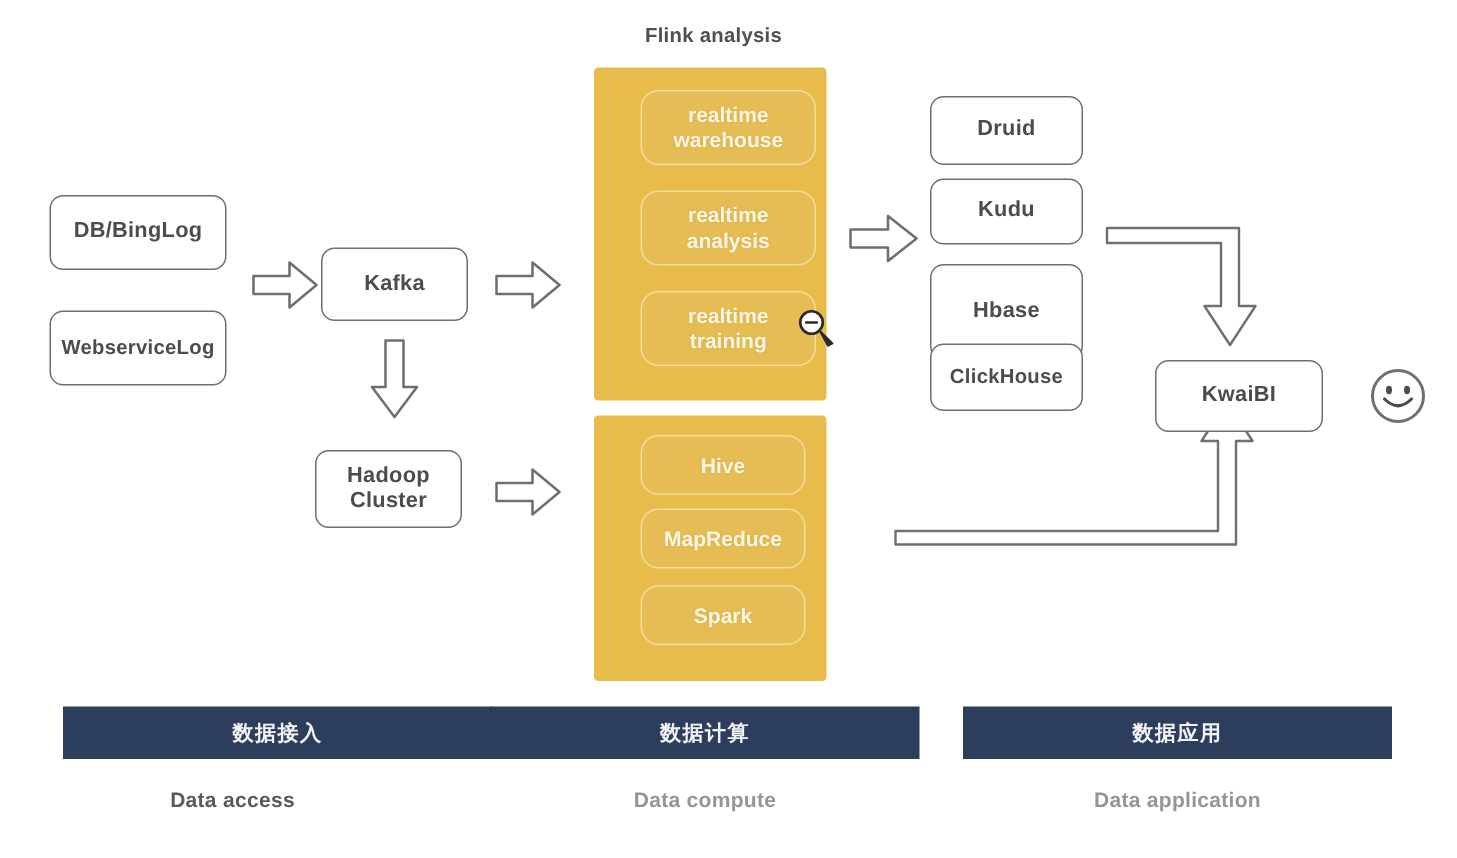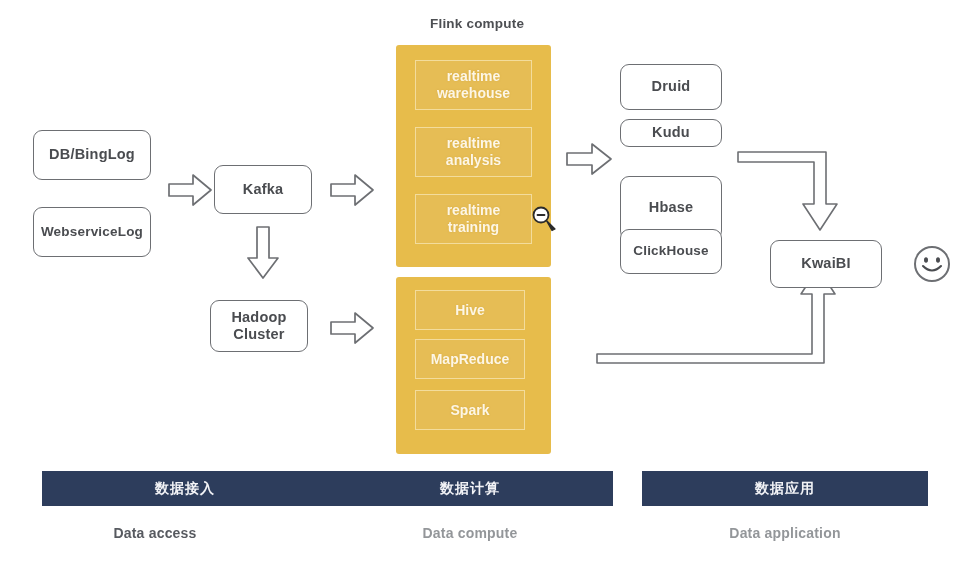--- a/index.html
+++ b/index.html
@@ -33,28 +33,29 @@
     position:absolute;
     box-sizing:border-box;
     background:#e7bc4b;
     border-radius:3px;
   }
   .chip{
     position:absolute;
     box-sizing:border-box;
     background:#e6bd55;
     border:1.5px solid #f3dc9c;
-    border-radius:0;
+    border-radius:12px;
     display:flex;align-items:center;justify-content:center;
     text-align:center;
     color:#fdf6e6;
     font-size:14px;
     font-weight:600;
     line-height:1.18;
     text-shadow:0 0 2px rgba(190,150,40,.35);
+    margin-left:12px;
   }
   .cluster-title{
     position:absolute;
     color:#4d4f53;
     font-size:13.5px;
     font-weight:700;
     letter-spacing:.2px;
     white-space:nowrap;
   }
   
@@ -93,21 +94,21 @@
     white-space:nowrap;
     opacity:.85;
   }
   .cursor{position:absolute;}
 </style>
 </head>
 <body>
 
 <div id="stage">
 
-  <div class="cluster-title" style="left:430px;top:16px;">Flink compute</div>
+  <div class="cluster-title" style="left:430px;top:16px;">Flink analysis</div>
 
   <div class="node" style="left:33px;top:130px;width:118px;height:50px;">
     <span>DB/BingLog</span>
   </div>
   <div class="node small" style="left:33px;top:207px;width:118px;height:50px;">
     <span>WebserviceLog</span>
   </div>
 
   <div class="arrow" style="left:168px;top:172px;width:44px;height:36px;">
     <svg width="44" height="36" viewBox="0 0 44 36">
@@ -169,21 +170,21 @@
 
   <div class="arrow" style="left:566px;top:141px;width:46px;height:36px;">
     <svg width="46" height="36" viewBox="0 0 46 36">
       <path d="M1 12 L26 12 L26 3 L45 18 L26 33 L26 24 L1 24 Z" fill="#ffffff" stroke="#6d6f73" stroke-width="1.7" stroke-linejoin="round"></path>
     </svg>
   </div>
 
   <div class="node" style="left:620px;top:64px;width:102px;height:46px;">
     <span>Druid</span>
   </div>
-  <div class="node" style="left:620px;top:119px;width:102px;height:28px;">
+  <div class="node" style="left:620px;top:119px;width:102px;height:44px;">
     <span>Kudu</span>
   </div>
   <div class="node" style="left:620px;top:176px;width:102px;height:64px;">
     <span>Hbase</span>
   </div>
   <div class="node small" style="left:620px;top:229px;width:102px;height:45px;">
     <span>ClickHouse</span>
   </div>
 
   <div class="conn" style="left:736px;top:148px;width:110px;height:92px;">

